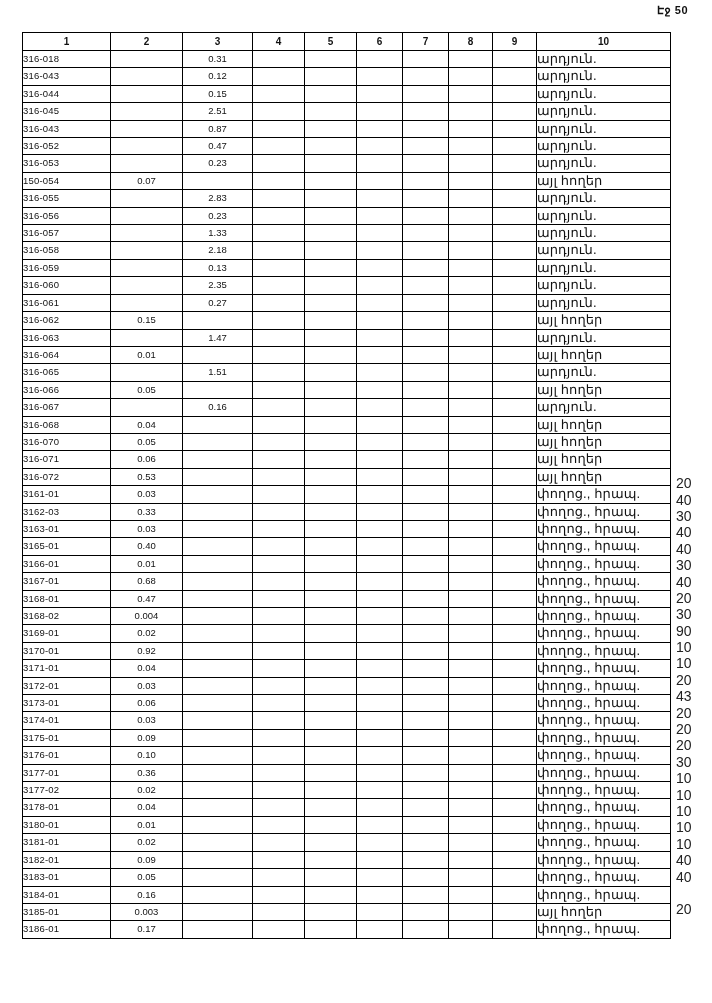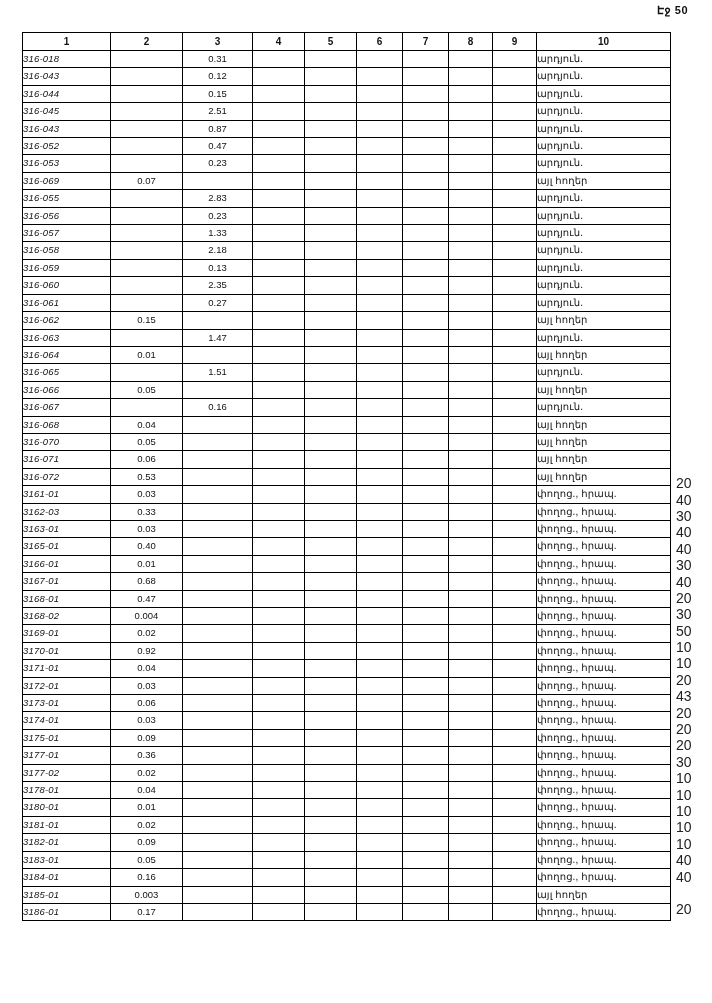--- a/index.html
+++ b/index.html
@@ -67,31 +67,30 @@
   col.c7 { width: 46px; }
   col.c8 { width: 44px; }
   col.c9 { width: 44px; }
   col.c10 { width: 134px; }
 
   td.code {
     text-align: left;
     padding-left: 4px;
     font-size: 9.5px;
     letter-spacing: 0.2px;
-    font-style: italic;
   }
   td.num {
     text-align: center;
     font-size: 9.5px;
   }
   td.blank { }
   td.note {
     text-align: left;
     padding-left: 5px;
-    font-size: 10px;
+    font-size: 13px;
     letter-spacing: 0.1px;
   }
   .margin-notes {
     position: absolute;
     top: 32px;
     left: 676px;
     width: 34px;
     font-size: 14px;
   }
   .margin-note {
@@ -218,21 +217,21 @@
             <td class="num">0.23</td>
             <td class="blank"></td>
             <td class="blank"></td>
             <td class="blank"></td>
             <td class="blank"></td>
             <td class="blank"></td>
             <td class="blank"></td>
             <td class="note">արդյուն.</td>
           </tr>
           <tr>
-            <td class="code">316-069</td>
+            <td class="code">150-054</td>
             <td class="num">0.07</td>
             <td class="num"></td>
             <td class="blank"></td>
             <td class="blank"></td>
             <td class="blank"></td>
             <td class="blank"></td>
             <td class="blank"></td>
             <td class="blank"></td>
             <td class="note">այլ հողեր</td>
           </tr>
@@ -604,20 +603,32 @@
             <td class="blank"></td>
             <td class="blank"></td>
             <td class="blank"></td>
             <td class="blank"></td>
             <td class="blank"></td>
             <td class="note">փողոց., հրապ.</td>
           </tr>
           <tr>
             <td class="code">3175-01</td>
             <td class="num">0.09</td>
+            <td class="num"></td>
+            <td class="blank"></td>
+            <td class="blank"></td>
+            <td class="blank"></td>
+            <td class="blank"></td>
+            <td class="blank"></td>
+            <td class="blank"></td>
+            <td class="note">փողոց., հրապ.</td>
+          </tr>
+          <tr>
+            <td class="code">3176-01</td>
+            <td class="num">0.10</td>
             <td class="num"></td>
             <td class="blank"></td>
             <td class="blank"></td>
             <td class="blank"></td>
             <td class="blank"></td>
             <td class="blank"></td>
             <td class="blank"></td>
             <td class="note">փողոց., հրապ.</td>
           </tr>
           <tr>
@@ -775,21 +786,21 @@
         <div class="margin-note"></div>
         <div class="margin-note">20</div>
         <div class="margin-note">40</div>
         <div class="margin-note">30</div>
         <div class="margin-note">40</div>
         <div class="margin-note">40</div>
         <div class="margin-note">30</div>
         <div class="margin-note">40</div>
         <div class="margin-note">20</div>
         <div class="margin-note">30</div>
-        <div class="margin-note">50</div>
+        <div class="margin-note">90</div>
         <div class="margin-note">10</div>
         <div class="margin-note">10</div>
         <div class="margin-note">20</div>
         <div class="margin-note">43</div>
         <div class="margin-note">20</div>
         <div class="margin-note">20</div>
         <div class="margin-note">20</div>
         <div class="margin-note">30</div>
         <div class="margin-note">10</div>
         <div class="margin-note">10</div>

